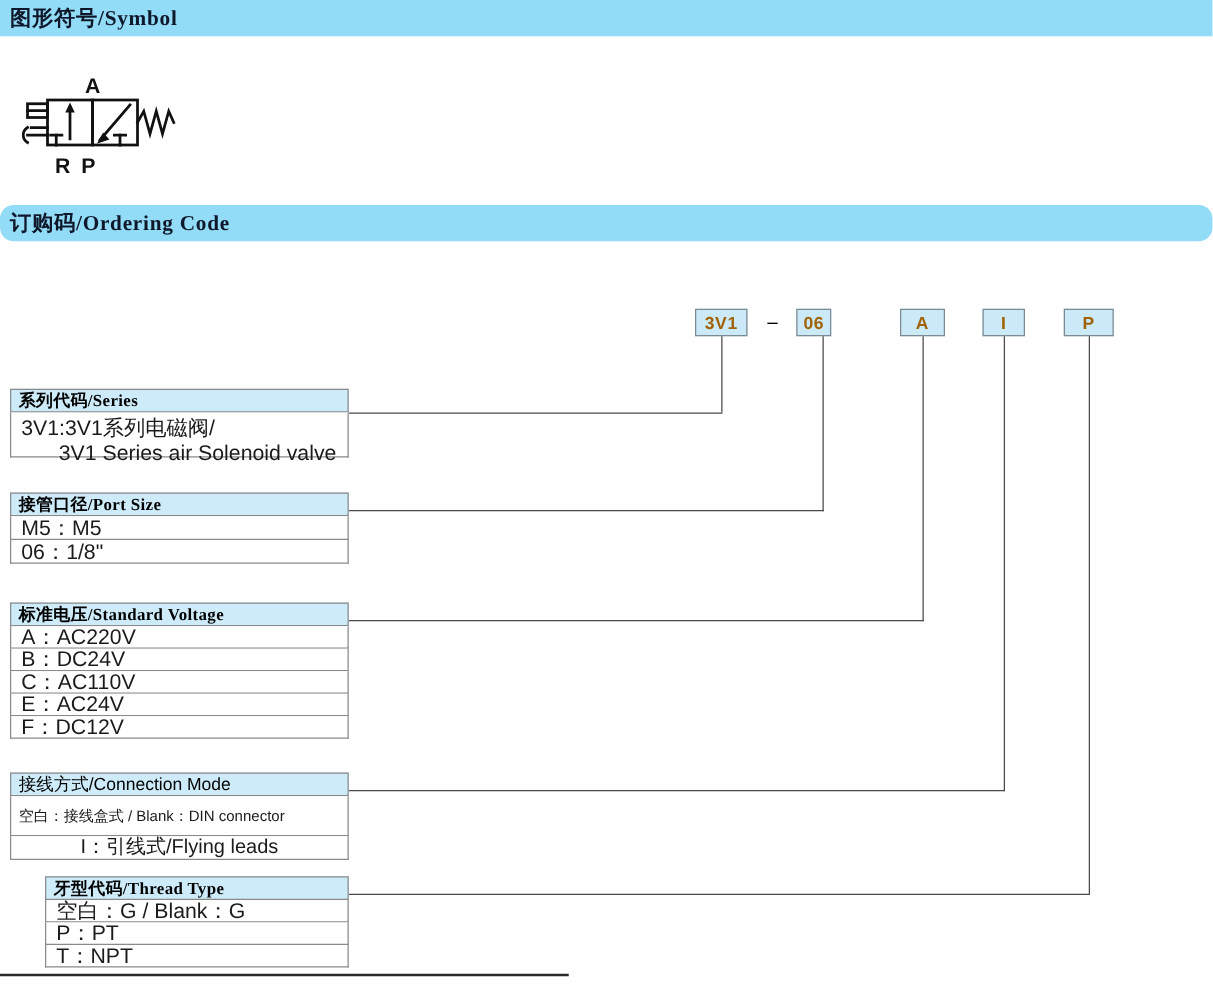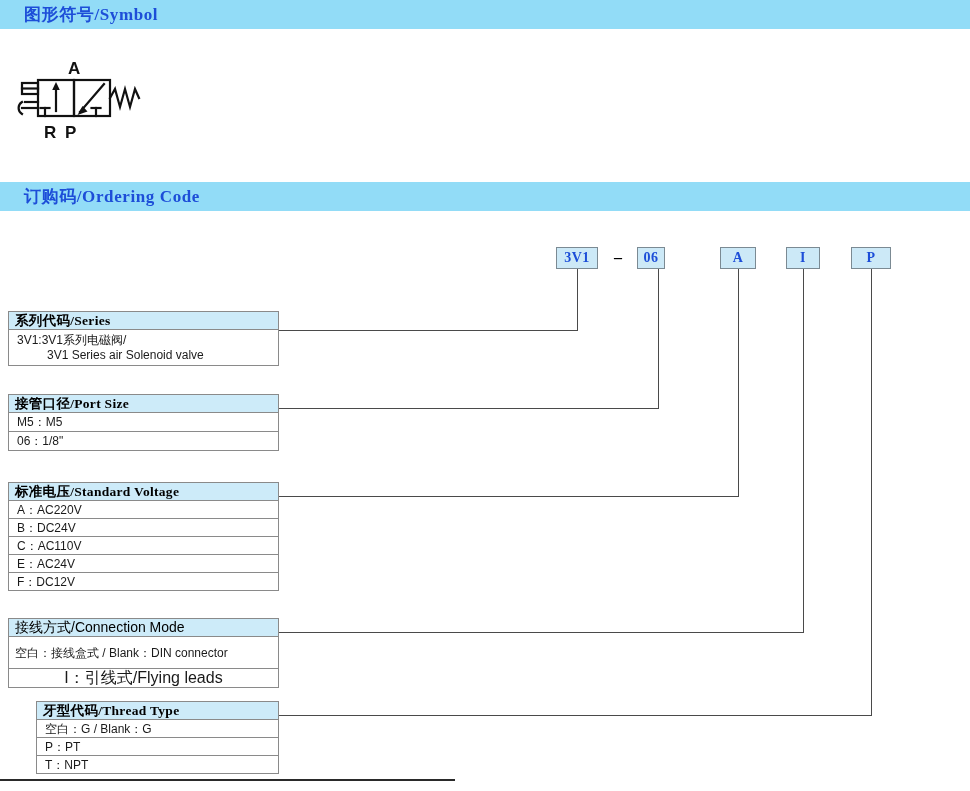--- a/index.html
+++ b/index.html
@@ -20,43 +20,43 @@
     position: absolute;
     left: 0; width: 970px; height: 29px;
     background: #92dcf7;
     display: flex; align-items: center;
   }
   .banner-text {
     font-family: "Liberation Serif", serif;
     font-weight: bold;
     font-size: 17px;
     letter-spacing: 0.6px;
-    padding-left: 24px;
-    color: #1d4ed8;
+    padding-left: 8px;
+    color: #0f172a;
     white-space: nowrap;
   }
 
   #banner-symbol { top: 0; }
-  #banner-ordering { top: 182px; }
+  #banner-ordering { top: 164px; border-radius: 11px; }
 
   
   #symbol-figure { position: absolute; left: 8px; top: 58px; }
 
   
   .code-box {
     position: absolute;
     top: 247px;
     height: 22px;
     background: #cce9f7;
     border: 1px solid #7b8a93;
     display: flex; align-items: center; justify-content: center;
-    font-family: Liberation Serif, serif;
+    font-family: Liberation Sans, sans-serif;
     font-weight: bold;
     font-size: 14px;
-    color: #1d4ed8;
+    color: #a16207;
     letter-spacing: 0.5px;
   }
   .dash {
     position: absolute;
     top: 247px; height: 22px;
     display: flex; align-items: center; justify-content: center;
     font-family: "Liberation Serif", serif;
     font-weight: bold; font-size: 16px; color: #000;
   }
 
@@ -92,21 +92,21 @@
     font-weight: normal;
     font-size: 14px;
     letter-spacing: 0;
   }
   .row {
     border: 1px solid #8a8a8a;
     border-top: none;
     background: #fff;
     display: flex; align-items: center;
     padding-left: 8px;
-    font-size: 12px;
+    font-size: 17px;
     color: #1a1a1a;
     white-space: nowrap;
     line-height: 1;
   }
   .row.tall { align-items: flex-start; padding-top: 3px; }
   .row.center { justify-content: center; padding-left: 0; }
   .row .ind { display: block; }
   .row .ind2 { display: block; padding-left: 30px; }
 
   .bottom-rule {

